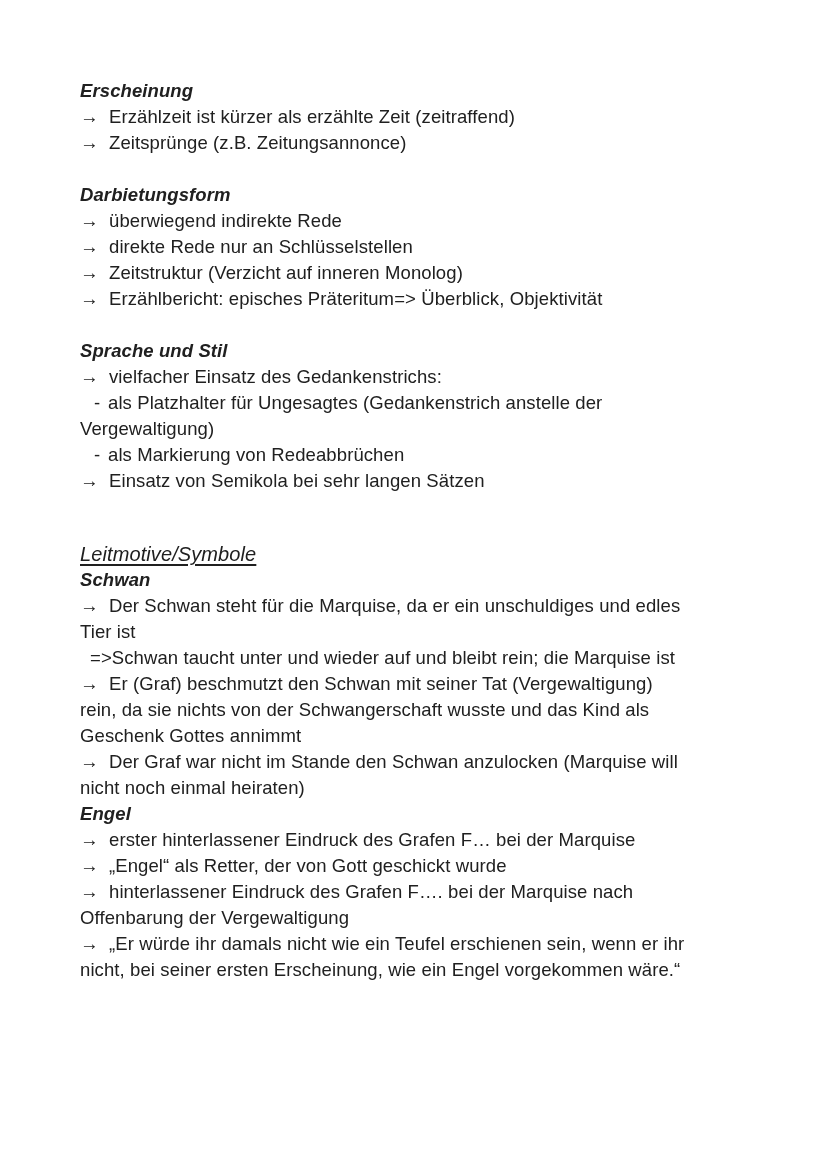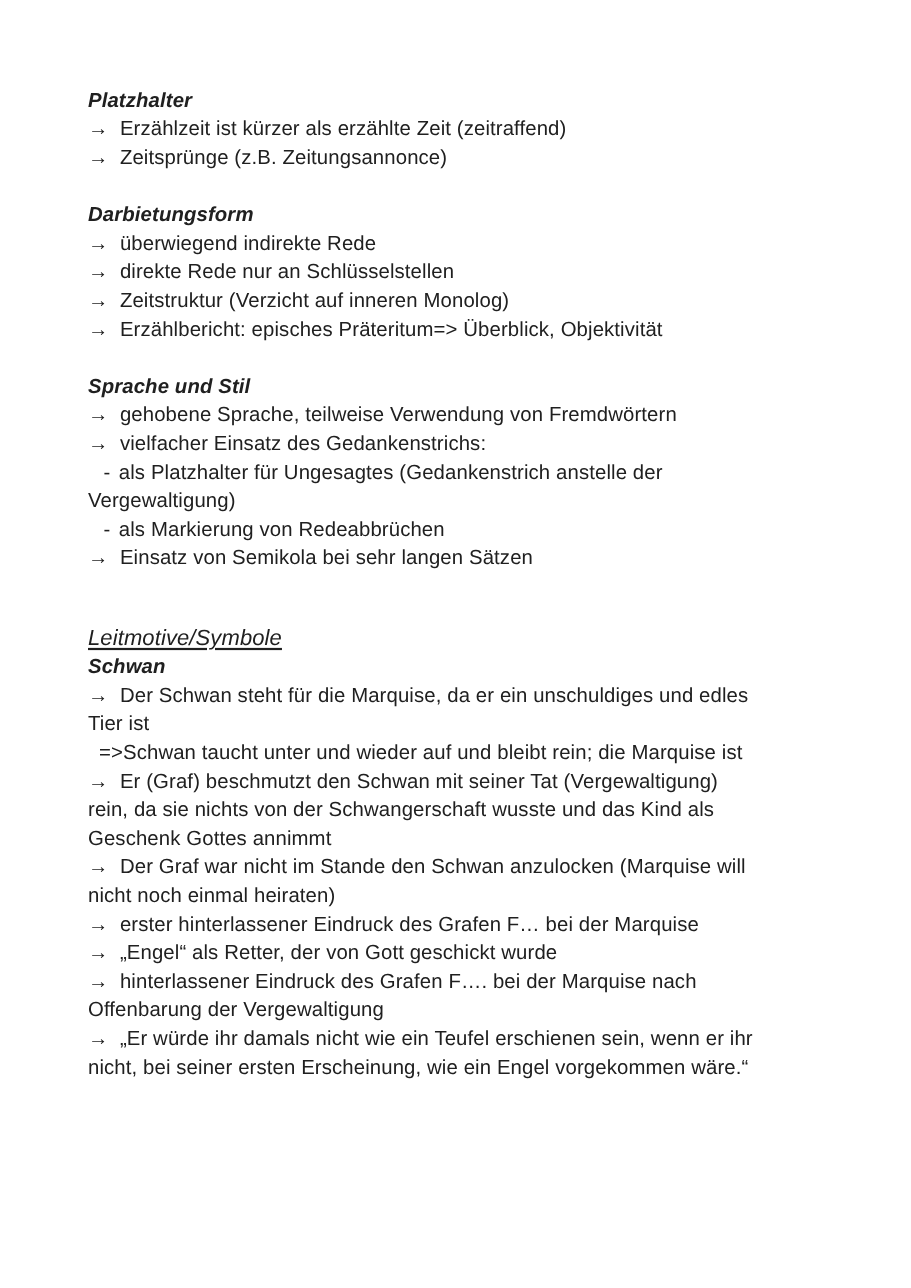--- a/index.html
+++ b/index.html
@@ -50,36 +50,35 @@
   }
   .implies-line { padding-left: 10px; }
   .pfx-implies { display: inline; }
 </style>
 </head>
 <body>
 
 <div class="page">
 
   <div class="section">
-    <div class="line heading">Platzhalter</div>
+    <div class="line heading">Erscheinung</div>
     <div class="line"><span class="pfx">→</span><span>Erzählzeit ist kürzer als erzählte Zeit (zeitraffend)</span></div>
     <div class="line"><span class="pfx">→</span><span>Zeitsprünge (z.B. Zeitungsannonce)</span></div>
   </div>
 
   <div class="section">
     <div class="line heading">Darbietungsform</div>
     <div class="line"><span class="pfx">→</span><span>überwiegend indirekte Rede</span></div>
     <div class="line"><span class="pfx">→</span><span>direkte Rede nur an Schlüsselstellen</span></div>
     <div class="line"><span class="pfx">→</span><span>Zeitstruktur (Verzicht auf inneren Monolog)</span></div>
     <div class="line"><span class="pfx">→</span><span>Erzählbericht: episches Präteritum=&gt; Überblick, Objektivität</span></div>
   </div>
 
   <div class="section">
     <div class="line heading">Sprache und Stil</div>
-    <div class="line"><span class="pfx">→</span><span>gehobene Sprache, teilweise Verwendung von Fremdwörtern</span></div>
     <div class="line"><span class="pfx">→</span><span>vielfacher Einsatz des Gedankenstrichs:</span></div>
     <div class="line dash-line"><span class="pfx-dash">-</span><span>als Platzhalter für Ungesagtes (Gedankenstrich anstelle der</span></div>
     <div class="line cont"><span>Vergewaltigung)</span></div>
     <div class="line dash-line"><span class="pfx-dash">-</span><span>als Markierung von Redeabbrüchen</span></div>
     <div class="line"><span class="pfx">→</span><span>Einsatz von Semikola bei sehr langen Sätzen</span></div>
   </div>
 
   <div class="section leitmotive">
     <div class="line main-heading">Leitmotive/Symbole</div>
 
@@ -89,20 +88,21 @@
       <div class="line cont"><span>Tier ist</span></div>
       <div class="line implies-line"><span class="pfx-implies">=&gt;</span><span>Schwan taucht unter und wieder auf und bleibt rein; die Marquise ist</span></div>
       <div class="line"><span class="pfx">→</span><span>Er (Graf) beschmutzt den Schwan mit seiner Tat (Vergewaltigung)</span></div>
       <div class="line cont"><span>rein, da sie nichts von der Schwangerschaft wusste und das Kind als</span></div>
       <div class="line cont"><span>Geschenk Gottes annimmt</span></div>
       <div class="line"><span class="pfx">→</span><span>Der Graf war nicht im Stande den Schwan anzulocken (Marquise will</span></div>
       <div class="line cont"><span>nicht noch einmal heiraten)</span></div>
     </div>
 
     <div>
+      <div class="line heading">Engel</div>
       <div class="line"><span class="pfx">→</span><span>erster hinterlassener Eindruck des Grafen F… bei der Marquise</span></div>
       <div class="line"><span class="pfx">→</span><span>„Engel“ als Retter, der von Gott geschickt wurde</span></div>
     </div>
 
     <div>
       <div class="line"><span class="pfx">→</span><span>hinterlassener Eindruck des Grafen F…. bei der Marquise nach</span></div>
       <div class="line cont"><span>Offenbarung der Vergewaltigung</span></div>
       <div class="line"><span class="pfx">→</span><span>„Er würde ihr damals nicht wie ein Teufel erschienen sein, wenn er ihr</span></div>
       <div class="line cont"><span>nicht, bei seiner ersten Erscheinung, wie ein Engel vorgekommen wäre.“</span></div>
     </div>

